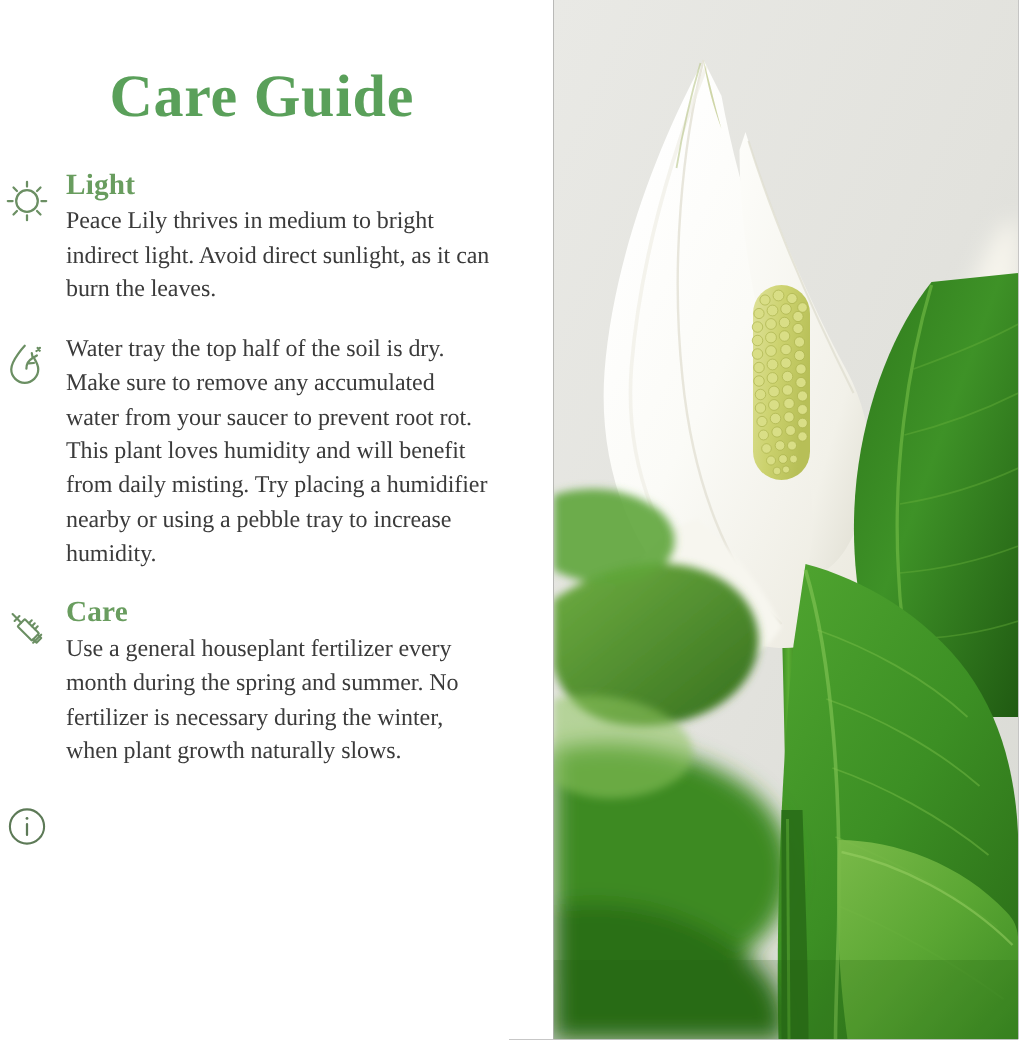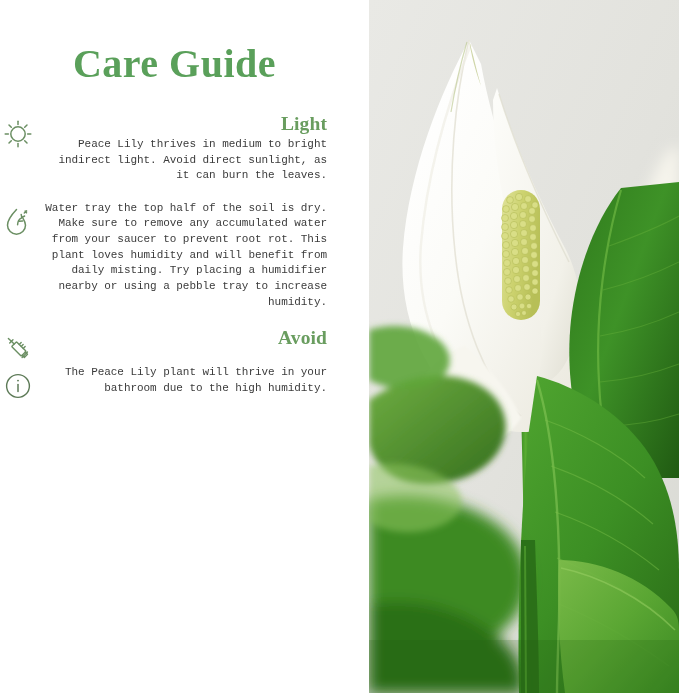--- a/index.html
+++ b/index.html
@@ -40,21 +40,20 @@
     letter-spacing: 0.5px;
     color: #5aa05a;
     line-height: 1;
   }
 
   #sections {
     position: absolute;
     left: 0;
     top: 113px;
     width: 345px;
-    text-align: right;
   }
 
   .care-section {
     position: relative;
     padding-left: 44px;
     padding-right: 18px;
     margin-bottom: 17px;
   }
 
   .section-icon {
@@ -75,22 +74,22 @@
     font-family: "Liberation Serif", serif;
     font-weight: bold;
     font-size: 19.5px;
     color: #699d5f;
     line-height: 1.08;
     margin: 0 0 3px 0;
     letter-spacing: 0.1px;
   }
 
   .section-body {
-    font-family: Liberation Mono, monospace;
-    font-size: 11px;
+    font-family: Liberation Serif, serif;
+    font-size: 16px;
     line-height: 1.42;
     color: #3b3b3b;
     margin: 0;
     letter-spacing: -0.05px;
   }
 
   
   #photo-panel {
     position: absolute;
     left: 369px;
@@ -161,34 +160,34 @@
                 <path d="M28.0 17.8 L31.2 17.8 L31.2 22.2 L28.0 22.2"></path>
                 <path d="M29.6 16.2 L29.6 23.8"></path>
                 <path d="M14.5 20 L10.6 20"></path>
                 <path d="M10.6 17.7 L10.6 22.3"></path>
                 <path d="M10.6 20 L6.4 20"></path>
                 <path d="M18.4 16.6 L18.4 13.9 M21.2 16.6 L21.2 13.9 M24.0 16.6 L24.0 13.9"></path>
               </g>
             </g>
           </svg>
         </span>
-        <h2 class="section-title">Avoid</h2>
+        <h2 class="section-title">Care</h2>
+        <p class="section-body">Use a general houseplant fertilizer every month during the spring and summer. No fertilizer is necessary during the winter, when plant growth naturally slows.</p>
       </div>
 
       <div class="care-section">
         <span class="section-icon">
           <svg viewBox="0 0 40 40" xmlns="http://www.w3.org/2000/svg">
             <g stroke="#5d7a57" fill="none" stroke-linecap="round">
               <circle cx="20" cy="20" r="11.4" stroke-width="1.4"></circle>
               <line x1="20" y1="18.4" x2="20" y2="25.6" stroke-width="1.5"></line>
               <circle cx="20" cy="14.6" r="0.95" fill="#5d7a57" stroke="none"></circle>
             </g>
           </svg>
         </span>
-        <p class="section-body">The Peace Lily plant will thrive in your bathroom due to the high humidity.</p>
       </div>
 
     </div>
   </div>
 
   <div id="photo-panel">
     <svg viewBox="0 0 310 693" xmlns="http://www.w3.org/2000/svg" preserveAspectRatio="xMidYMid slice">
       <defs>
         <linearGradient id="bgGrad" x1="0" y1="0" x2="1" y2="1">
           <stop offset="0%" stop-color="#e9e9e5"></stop>

